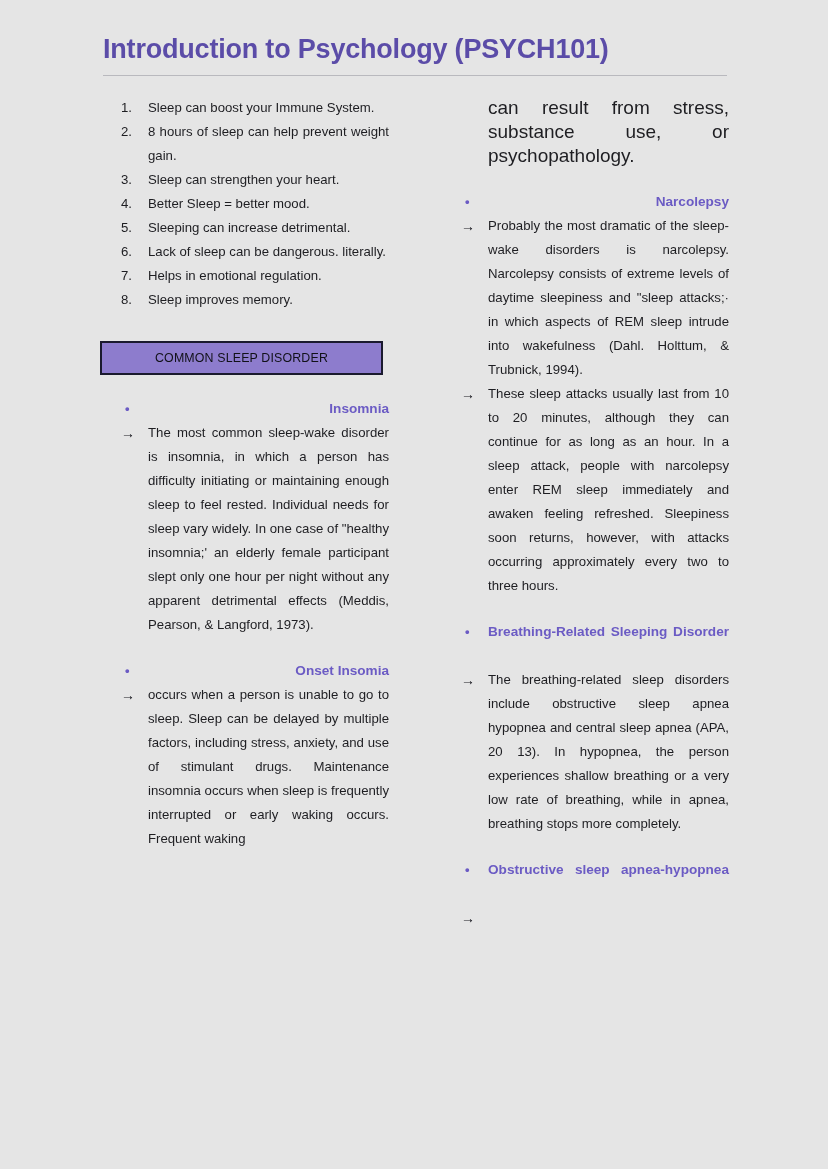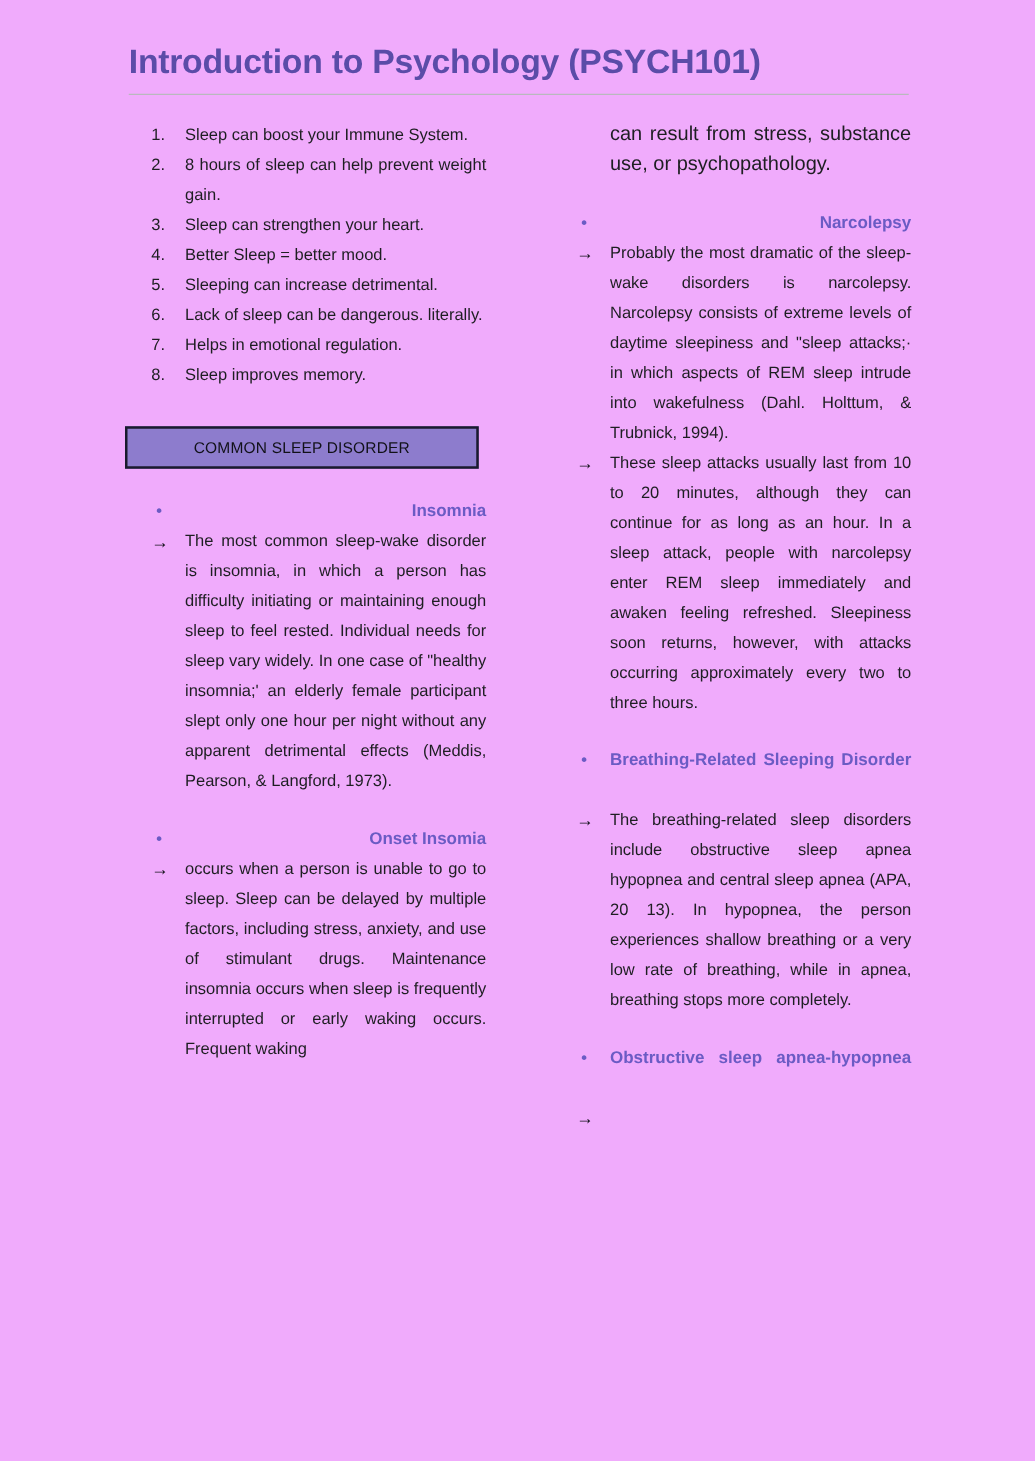--- a/index.html
+++ b/index.html
@@ -14,21 +14,21 @@
     color: #1b1b20;
     position: relative;
     overflow: hidden;
   }
 
   .page {
     position: absolute;
     left: 0; top: 0;
     width: 828px;
     height: 1169px;
-    background: #f0abfc;
+    background: #e5e5e5;
   }
 
   
   .title-wrap {
     position: absolute;
     left: 103px;
     top: 34px;
     width: 624px;
   }
   .doc-title {
@@ -159,21 +159,21 @@
   }
   .b-para .ptxt { display: block; }
 
   
   .b-para .ptxt, .num-item .txt, .body-text { text-align-last: left; }
 
   
   .cont-para {
     position: relative;
     padding-left: 49px;
-    font-size: 16px;
+    font-size: 19px;
     line-height: 24px;
     text-align: justify;
     text-align-last: left;
     color: #1e1e22;
   }
 </style>
 </head>
 <body>
 
 <div class="page">

